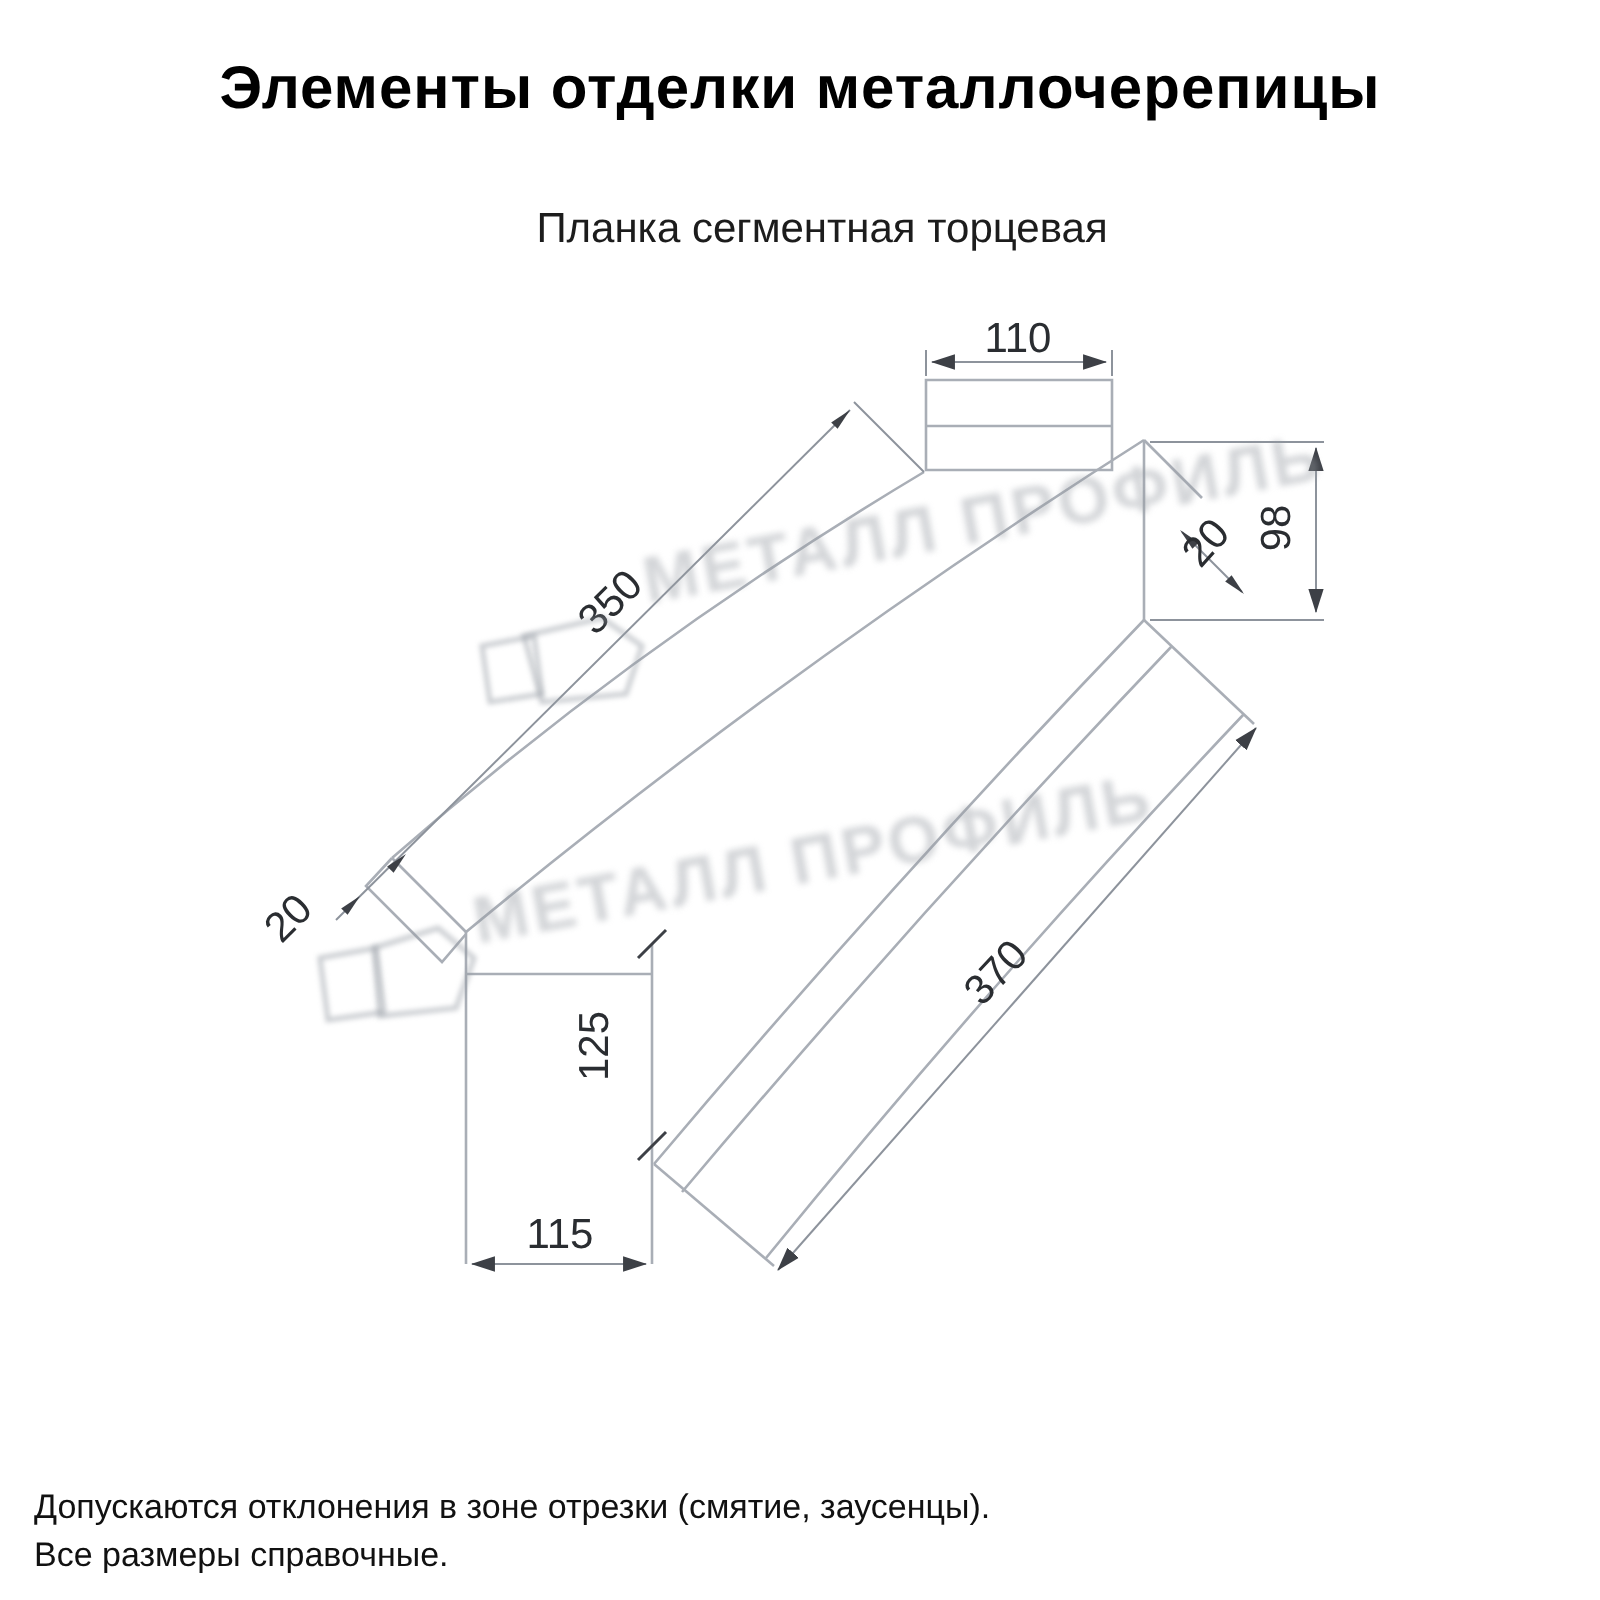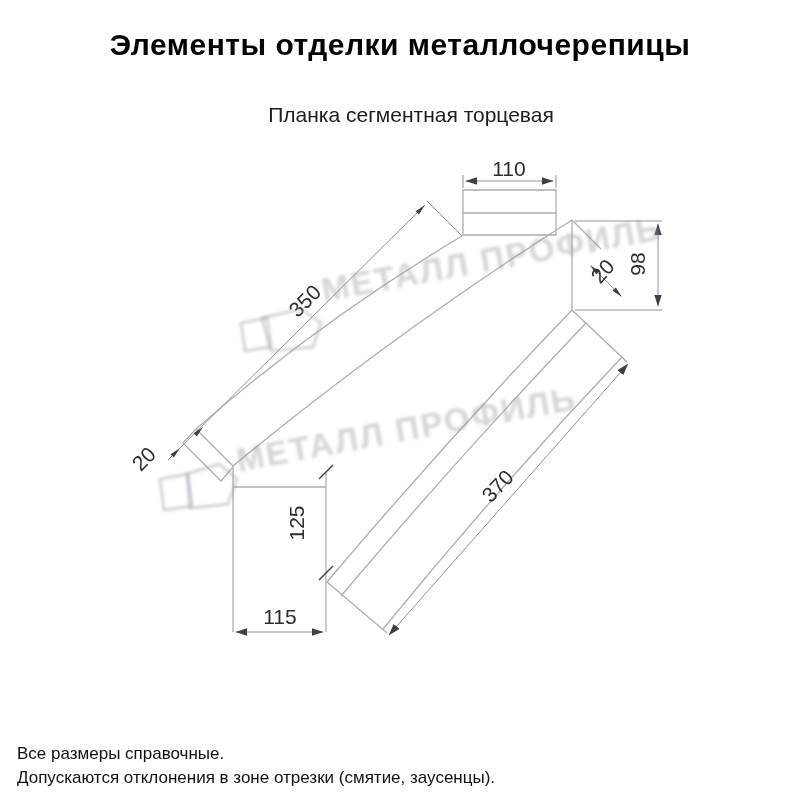--- a/index.html
+++ b/index.html
@@ -110,17 +110,17 @@
     <g>
       <polygon class="logo" points="187,474 219,464 237,479 228,504 190,508"></polygon>
       <polygon class="logo" points="160,479 188,474 192,506 164,510"></polygon>
     </g>
   </svg>
 
   <div class="wm-text wm-upper">МЕТАЛЛ ПРОФИЛЬ</div>
   <div class="wm-text wm-lower">МЕТАЛЛ ПРОФИЛЬ</div>
 
   <div class="footer">
+    <div>Допускаются отклонения в зоне отрезки (смятие, заусенцы).</div>
     <div>Все размеры справочные.</div>
-    <div>Допускаются отклонения в зоне отрезки (смятие, заусенцы).</div>
   </div>
 
 </div>
 
 </body></html>

